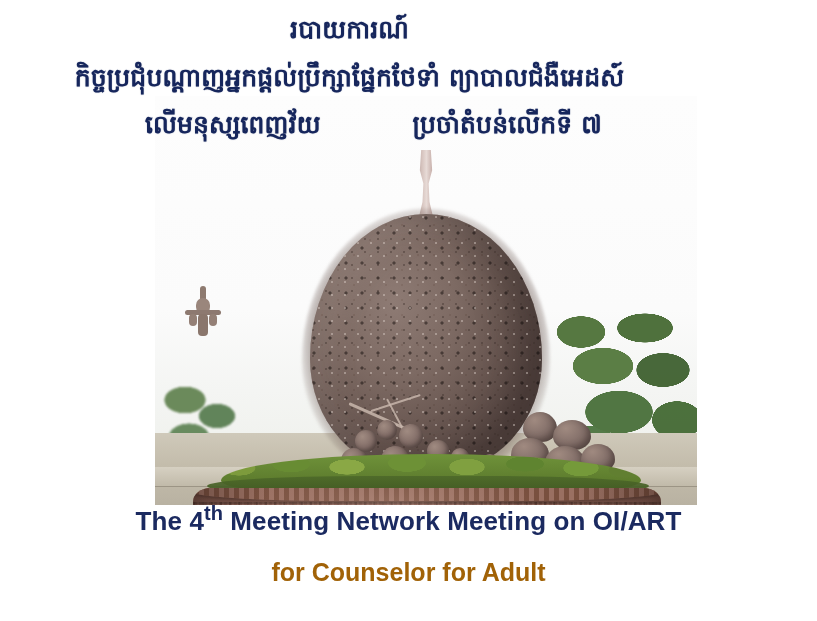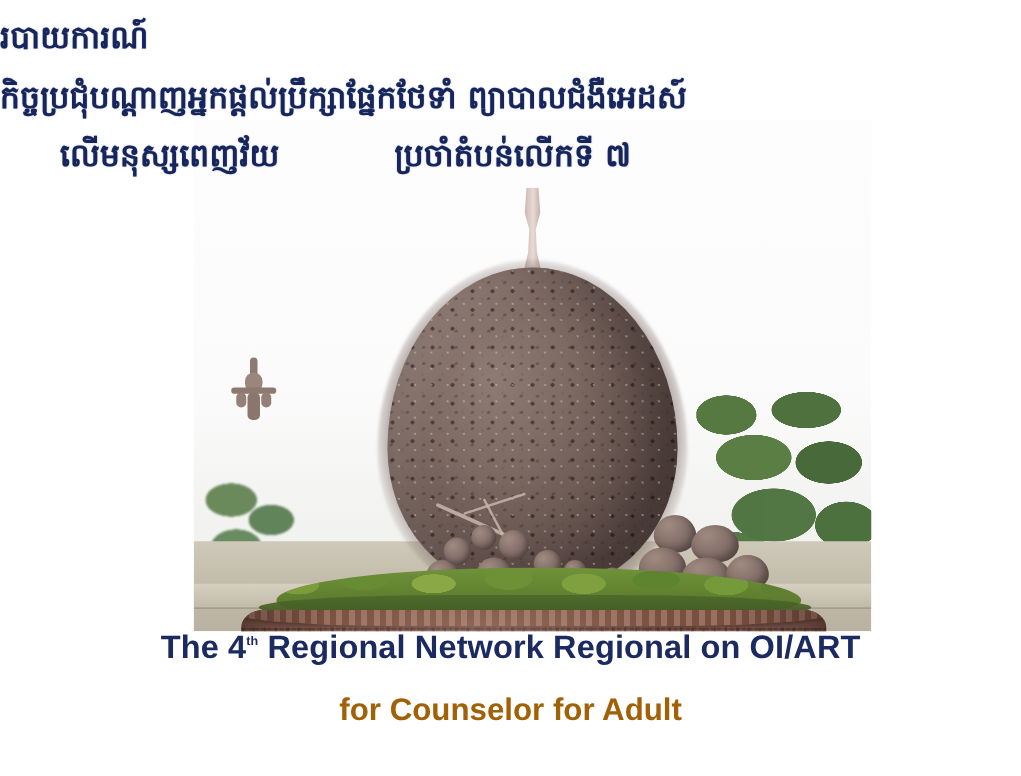--- a/index.html
+++ b/index.html
@@ -17,21 +17,21 @@
     background: #ffffff;
     overflow: hidden;
   }
 
   
   .khmer-block {
     position: absolute;
     left: 0;
     top: 12px;
     width: 699px;
-    text-align: left;
+    text-align: center;
     z-index: 5;
     pointer-events: none;
   }
   .khmer-line {
     color: #16265c;
     font-family: "DejaVu Sans", sans-serif;
     font-weight: bold;
     letter-spacing: 0.2px;
     line-height: 1.42;
     text-shadow: 0 0 1px rgba(22,38,92,0.55);
@@ -267,21 +267,21 @@
     text-align: center;
     z-index: 6;
   }
   .cap-line1 {
     color: #1b2a60;
     font-size: 26px;
     font-weight: bold;
     letter-spacing: 0.1px;
     text-shadow: 0.6px 0.6px 0 rgba(255,255,255,0.65);
   }
-  .cap-line1 sup { font-size: 10px; vertical-align: super; }
+  .cap-line1 sup { font-size: 20px; vertical-align: super; }
   .cap-line2 {
     color: #a16207;
     font-size: 25px;
     font-weight: bold;
     margin-top: 21px;
   }
   .cap-line3 {
     color: #1f2f66;
     font-size: 22px;
     font-weight: normal;
@@ -363,17 +363,17 @@
 
     <div class="bowl">
       <div class="bowl-rim"></div>
       <div class="weave"></div>
       <div class="bowl-shade"></div>
     </div>
 
   </div>
 
   <div class="caption">
-    <div class="cap-line1"><span>The 4</span><sup>th</sup><span> Regional Network Regional on OI/ART</span></div>
+    <div class="cap-line1"><span>The 4</span><sup>th</sup><span> Meeting Network Meeting on OI/ART</span></div>
     <div class="cap-line2">for Counselor for Adult</div>
   </div>
 
 </div>
 
 </body></html>

